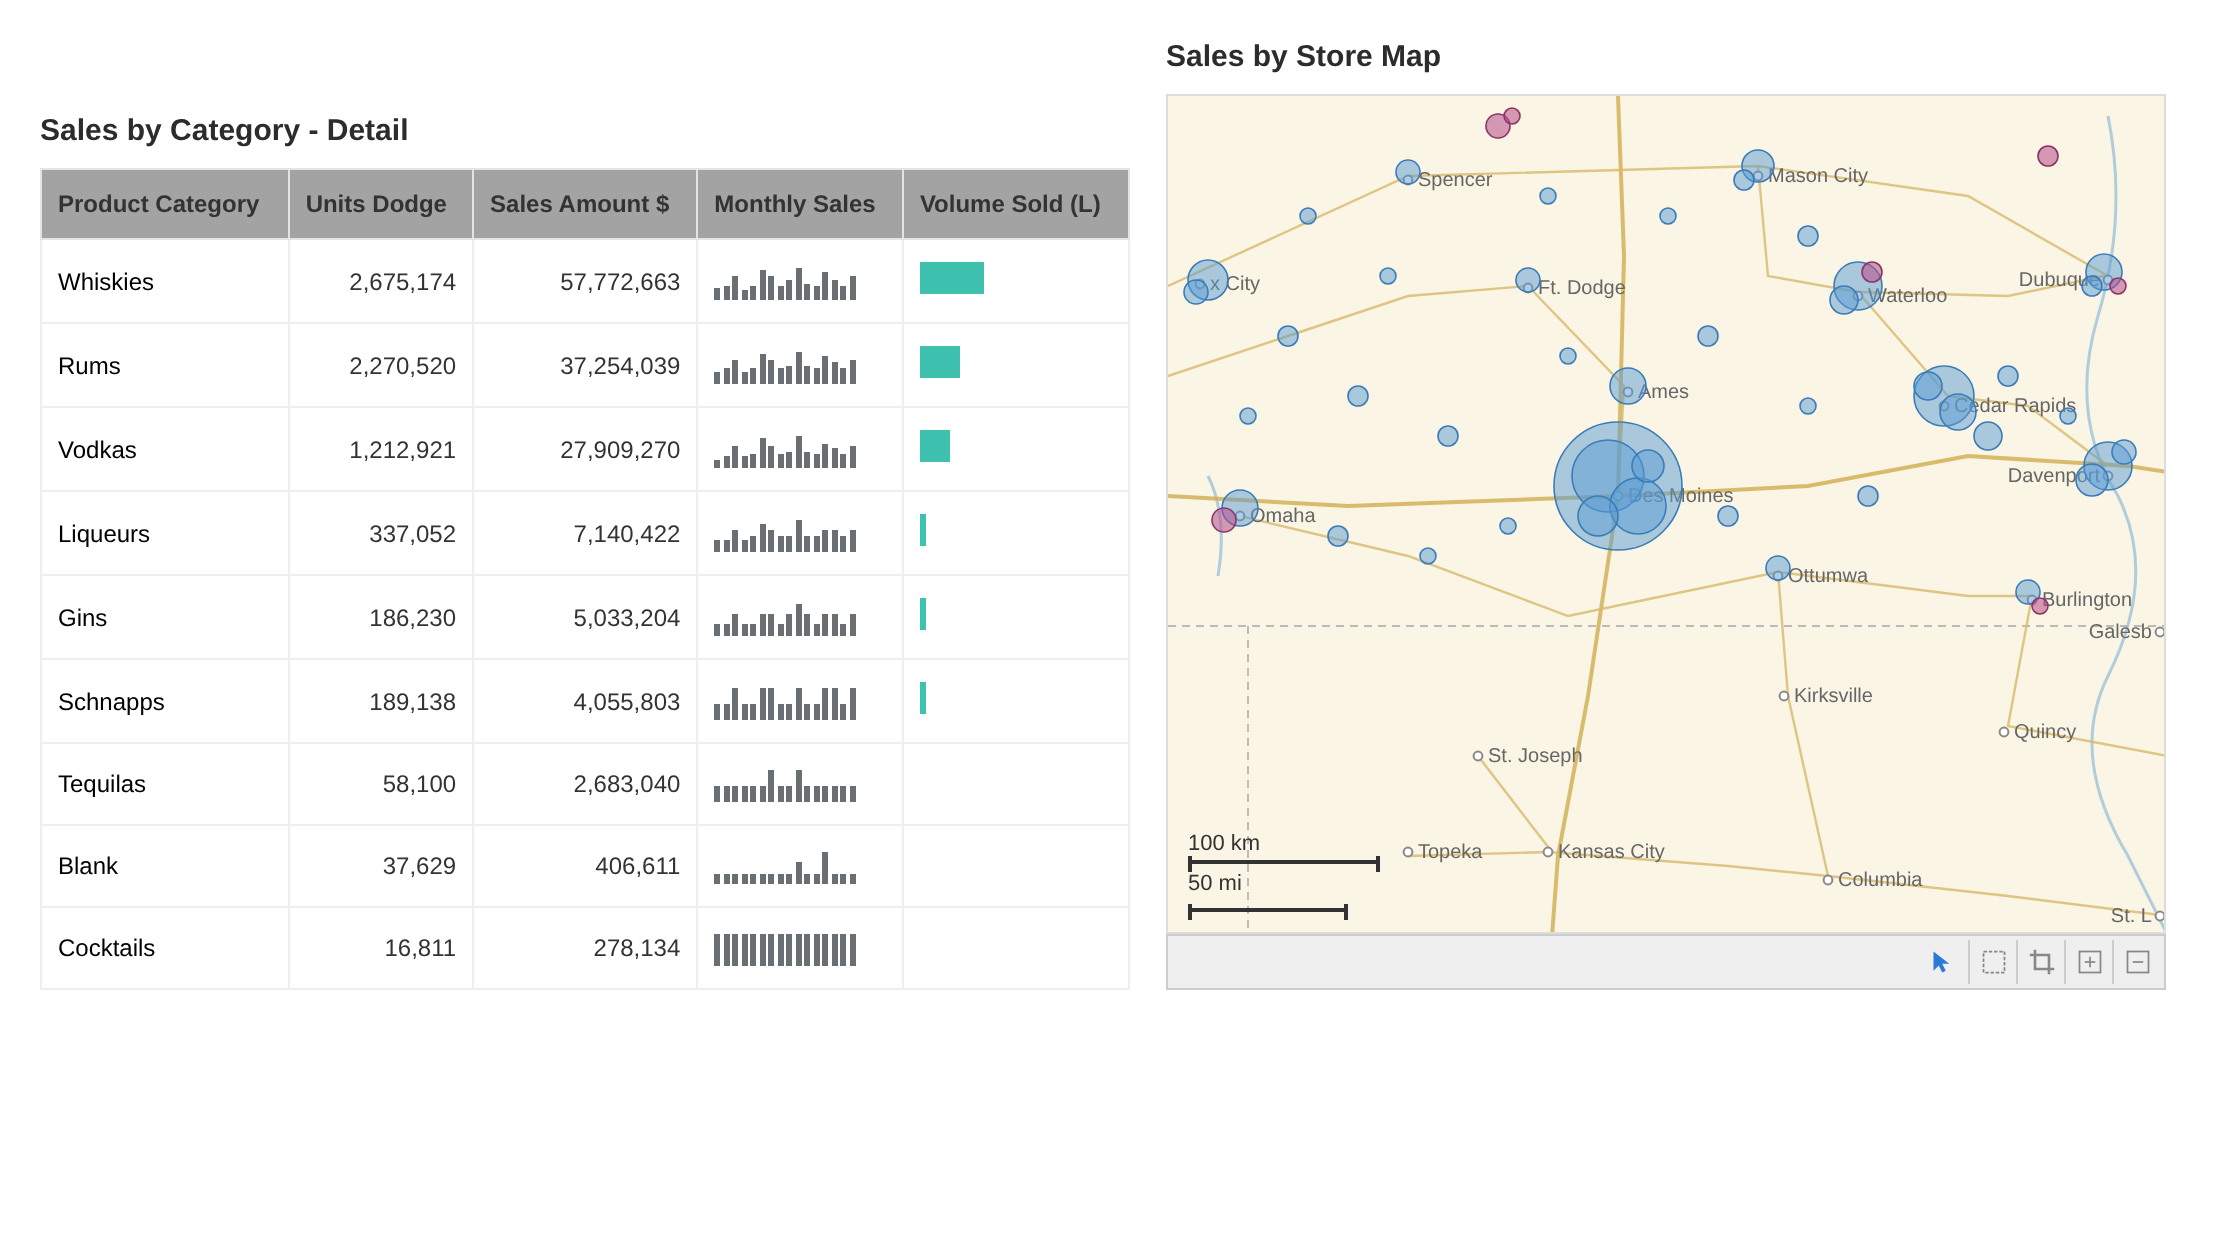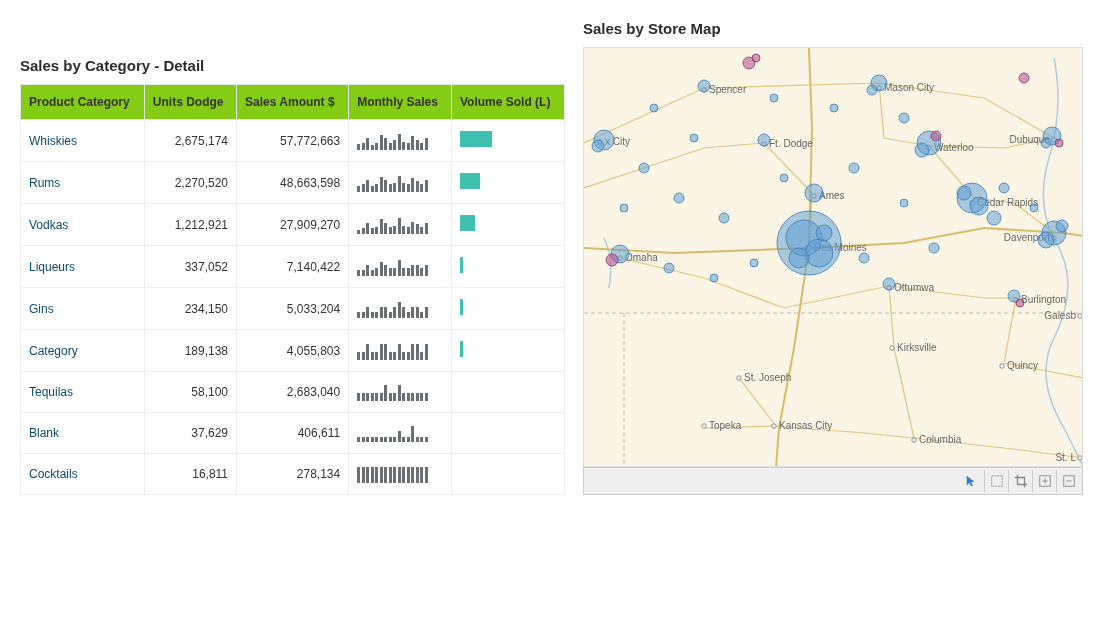--- a/index.html
+++ b/index.html
@@ -25,35 +25,35 @@
     margin: 0 0 10px 0;
     color: #2c2c2c;
   }
   
   table.data {
     width: 100%;
     border-collapse: collapse;
     font-size: 12px;
   }
   table.data th {
-    background: #84cc16;
+    background: #a3a3a3;
     text-align: left;
     font-weight: 600;
     padding: 10px 8px;
     border: 1px solid #e4e4e4;
     color: #333;
     font-size: 12px;
   }
   table.data td {
     padding: 11px 8px;
     border: 1px solid #eee;
     vertical-align: middle;
   }
   table.data td.num { text-align: right; }
-  table.data td.cat a { color: #0c4a6e; text-decoration: none; }
+  table.data td.cat a { color: #000000; text-decoration: none; }
   table.data tr.total td { background: #f5f5f5; font-weight: 400; }
   .spark {
     display: flex;
     align-items: flex-end;
     gap: 1.5px;
     height: 18px;
   }
   .spark span {
     display: inline-block;
     width: 3px;
@@ -179,21 +179,21 @@
                 <span style="height: 9.14286px;"></span>
                 <span style="height: 6.85714px;"></span>
                 <span style="height: 11.4286px;"></span>
               </div>
             </td>
             <td class="volbar-cell"><span class="volbar" style="width: 32px;"></span></td>
           </tr>
           <tr>
             <td class="cat"><a href="#">Rums</a></td>
             <td class="num">2,270,520</td>
-            <td class="num">48,663,598</td>
+            <td class="num">37,254,039</td>
             <td>
               <div class="spark">
                 <span style="height: 5.81818px;"></span>
                 <span style="height: 7.27273px;"></span>
                 <span style="height: 11.6364px;"></span>
                 <span style="height: 5.81818px;"></span>
                 <span style="height: 7.27273px;"></span>
                 <span style="height: 14.5455px;"></span>
                 <span style="height: 11.6364px;"></span>
                 <span style="height: 7.27273px;"></span>
@@ -256,21 +256,21 @@
                 <span style="height: 10.6667px;"></span>
                 <span style="height: 10.6667px;"></span>
                 <span style="height: 8px;"></span>
                 <span style="height: 10.6667px;"></span>
               </div>
             </td>
             <td class="volbar-cell"><span class="volbar" style="width: 3px;"></span></td>
           </tr>
           <tr>
             <td class="cat"><a href="#">Gins</a></td>
-            <td class="num">234,150</td>
+            <td class="num">186,230</td>
             <td class="num">5,033,204</td>
             <td>
               <div class="spark">
                 <span style="height: 5.33333px;"></span>
                 <span style="height: 5.33333px;"></span>
                 <span style="height: 10.6667px;"></span>
                 <span style="height: 5.33333px;"></span>
                 <span style="height: 5.33333px;"></span>
                 <span style="height: 10.6667px;"></span>
                 <span style="height: 10.6667px;"></span>
@@ -281,21 +281,21 @@
                 <span style="height: 5.33333px;"></span>
                 <span style="height: 10.6667px;"></span>
                 <span style="height: 10.6667px;"></span>
                 <span style="height: 5.33333px;"></span>
                 <span style="height: 10.6667px;"></span>
               </div>
             </td>
             <td class="volbar-cell"><span class="volbar" style="width: 3px;"></span></td>
           </tr>
           <tr>
-            <td class="cat"><a href="#">Category</a></td>
+            <td class="cat"><a href="#">Schnapps</a></td>
             <td class="num">189,138</td>
             <td class="num">4,055,803</td>
             <td>
               <div class="spark">
                 <span style="height: 8px;"></span>
                 <span style="height: 8px;"></span>
                 <span style="height: 16px;"></span>
                 <span style="height: 8px;"></span>
                 <span style="height: 8px;"></span>
                 <span style="height: 16px;"></span>
@@ -508,20 +508,26 @@
           <circle cx="280" cy="210" r="5" class="bubble-chain"></circle>
           <circle cx="350" cy="200" r="5" class="bubble-chain"></circle>
           <circle cx="420" cy="140" r="5" class="bubble-chain"></circle>
           <circle cx="450" cy="160" r="4" class="bubble-chain"></circle>
           <circle cx="110" cy="90" r="4" class="bubble-chain"></circle>
           <circle cx="70" cy="60" r="4" class="bubble-chain"></circle>
           <circle cx="40" cy="160" r="4" class="bubble-chain"></circle>
           <circle cx="200" cy="130" r="4" class="bubble-chain"></circle>
           <circle cx="320" cy="155" r="4" class="bubble-chain"></circle>
         </svg>
+      <div class="scale-box">
+        <div><span>100 km</span></div>
+        <div class="bar"></div>
+        <div style="margin-top:4px"><span>50 mi</span></div>
+        <div class="bar2"></div>
+      </div>
     </div>
     <div class="toolbar">
       <button title="pointer">
         <svg viewBox="0 0 16 16">
             <path d="M2 2 L2 13 L5 10 L7 14 L9 13 L7 9 L11 9 Z" fill="#2b7bd6"></path>
           </svg>
       </button>
       <button title="rect-select">
         <svg viewBox="0 0 16 16">
             <rect x="2" y="2" width="12" height="12" fill="none" stroke="#888" stroke-dasharray="2 1"></rect>

